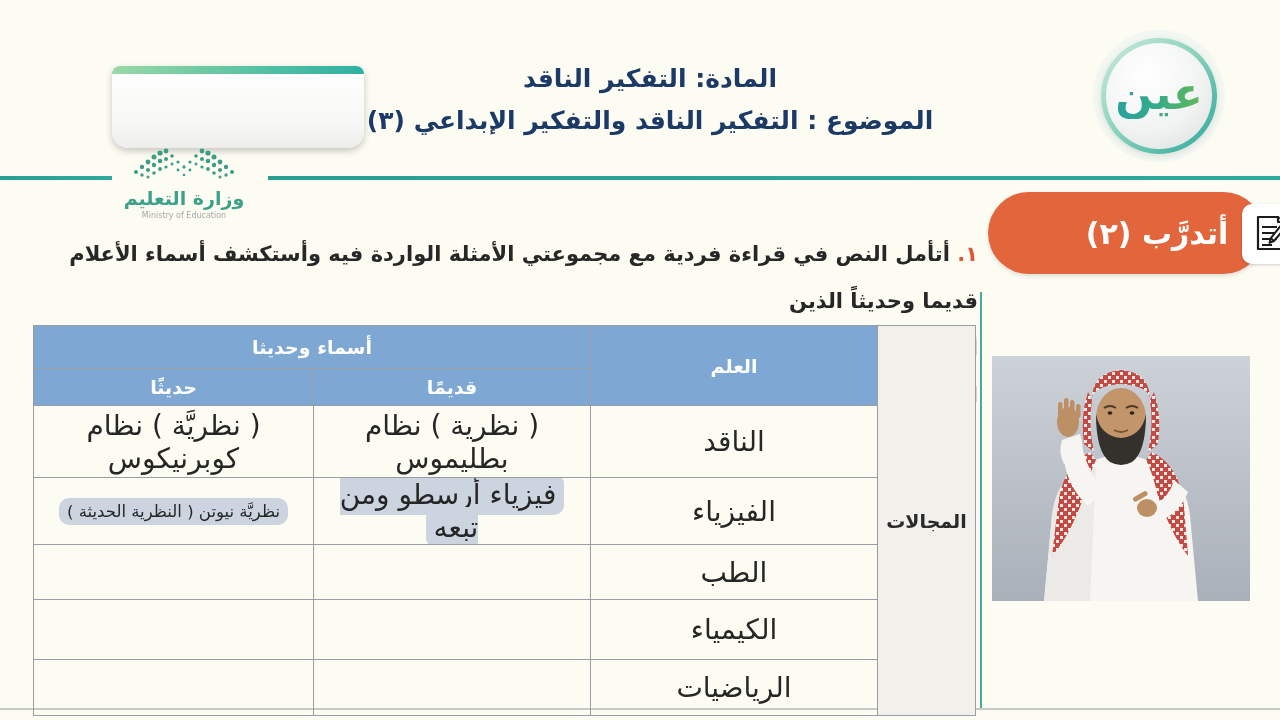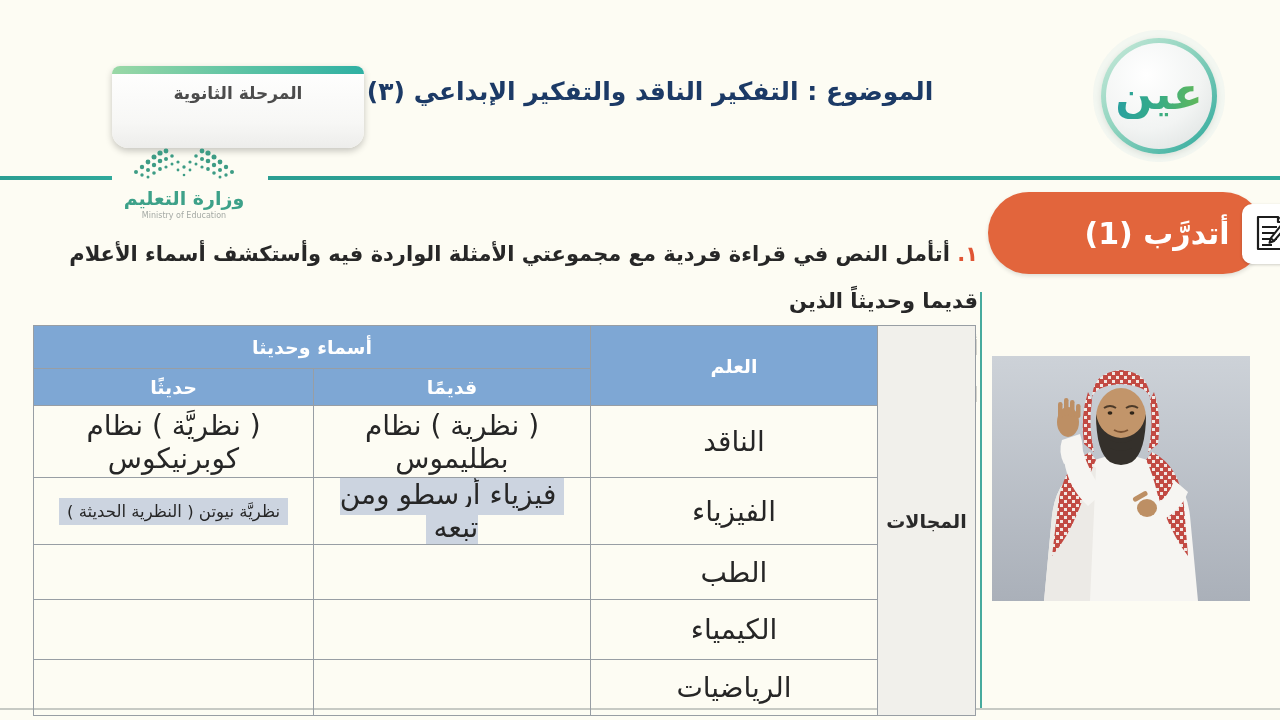--- a/index.html
+++ b/index.html
@@ -100,37 +100,36 @@
     border:1px solid #989ea4;
     text-align:center; vertical-align:middle;
     font-size:28px; color:#262626;
     overflow:hidden;
   }
   td.hdr { background:#7ea7d4; color:#ffffff; font-weight:bold; font-size:19px; }
   td.fields { background:#f1f0eb; font-weight:bold; font-size:19px; color:#2a2a2a; }
   tr.r-h1 { height:43px; } tr.r-h2 { height:37px; }
   tr.r-1 { height:72px; } tr.r-2 { height:60px; }
   tr.r-3 { height:55px; } tr.r-4 { height:60px; } tr.r-5 { height:56px; }
-  .hl { background:#ccd4e0; padding:4px 8px; }
+  .hl { background:#ccd4e0; padding:4px 8px;border-radius:10px; }
   td.small { font-size:16.5px; }
 
   
   .video {
     position:absolute; left:992px; top:356px; width:258px; height:245px;
     background:linear-gradient(180deg,#cbd0d6 0%,#b4bac2 70%,#a9afb8 100%);
     overflow:hidden;
   }
   .video svg { display:block; }
 </style>
 </head>
 <body>
 
 <div class="stage-badge">
   <div class="strip"></div>
-  <div class="l1">المرحلة الثانوية</div>
 </div>
 
 <div class="ministry">
   <svg width="112" height="40" viewBox="0 0 112 40">
     <g fill="#3d9c85">
       <circle cx="8" cy="26" r="2.0"></circle>
         <circle cx="14" cy="21" r="2.2"></circle>
         <circle cx="14" cy="29" r="1.7"></circle>
       <circle cx="20" cy="16" r="2.4"></circle>
         <circle cx="20" cy="24" r="2.0"></circle>
@@ -169,34 +168,35 @@
       <circle cx="98" cy="21" r="2.2"></circle>
         <circle cx="98" cy="29" r="1.7"></circle>
         <circle cx="104" cy="26" r="2.0"></circle>
     </g>
   </svg>
   <div class="ar">وزارة التعليم</div>
   <div class="en">Ministry of Education</div>
 </div>
 
 <div class="titles">
+  <div class="t1">المادة: التفكير الناقد</div>
   <div class="t2">الموضوع : التفكير الناقد والتفكير الإبداعي (٣)</div>
 </div>
 
 <div class="ain-wrap">
   <div class="ain-inner">
     <div class="ain-text">عين</div>
   </div>
 </div>
 
 <div class="divider-left"></div>
 <div class="divider-right"></div>
 
 <div class="banner">
-  <div class="label">أتدرَّب (1)</div>
+  <div class="label">أتدرَّب (٢)</div>
   <div class="icon-box">
     <svg width="40" height="40" viewBox="0 0 40 40">
       <g fill="#ffffff" stroke="#1c1c1c" stroke-width="2.2" stroke-linejoin="round">
         <path d="M6 3 L26 3 L30 8 L30 35 L6 35 Z"></path>
         <path d="M26 3 L26 8 L30 8"></path>
       </g>
       <g stroke="#1c1c1c" stroke-width="2">
         <line x1="10" y1="13" x2="25" y2="13"></line>
         <line x1="10" y1="19" x2="25" y2="19"></line>
         <line x1="10" y1="25" x2="25" y2="25"></line>

